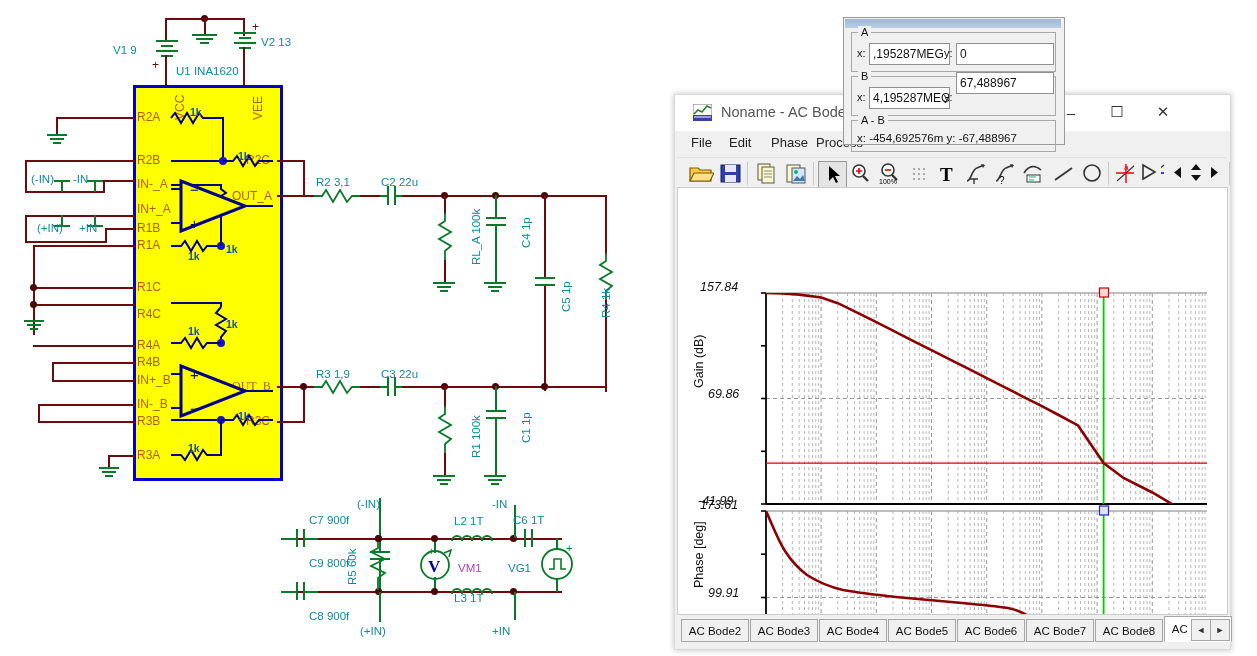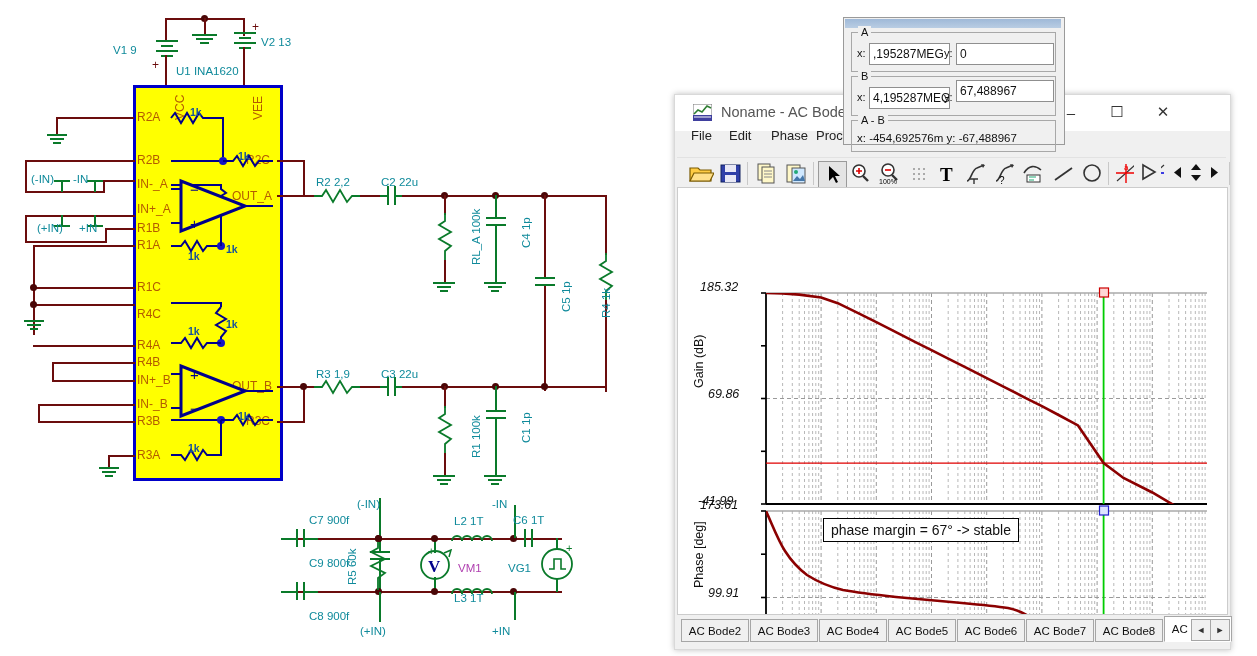--- a/index.html
+++ b/index.html
@@ -32,21 +32,21 @@
   #win{
     position:absolute;left:674px;top:94px;width:555px;height:554px;
     background:#f0f0f0;border:1px solid #d9d9d9;
     box-shadow:0 0 6px rgba(0,0,0,.25);
   }
   #titlebar{height:36px;background:#ffffff;position:relative;}
   #titletext{position:absolute;left:46px;top:9px;font-size:14.5px;color:#555;}
   #winicon{position:absolute;left:18px;top:9px;width:19px;height:17px;}
   .winbtn{position:absolute;top:0;width:46px;height:34px;color:#333;
     display:flex;align-items:center;justify-content:center;font-size:15px;}
-  #menubar{position:absolute;left:0;top:33px;height:24px;width:100%;}
+  #menubar{position:absolute;left:0;top:40px;height:24px;width:100%;}
   .menuitem{position:absolute;top:0;font-size:13px;color:#222;}
   #toolbar{position:absolute;left:2px;top:62px;width:549px;height:30px;
     background:#f0f0f0;border-top:1px solid #e2e2e2;}
   .tbtn{position:absolute;top:3px;width:27px;height:25px;background:#f0f0f0;}
   .tbtn.sel{border:1px solid #9a9a9a;background:#e4e4e4;}
   .tsep{position:absolute;top:4px;width:1px;height:23px;background:#c8c8c8;}
   #plotarea{position:absolute;left:2px;top:92px;width:549px;height:426px;background:#ffffff;
     border:1px solid #cccccc;}
   #tabbar{position:absolute;left:2px;top:520px;width:549px;height:30px;background:#f0f0f0;}
   .tab{position:absolute;top:4px;height:21px;background:#f0f0f0;border:1px solid #a6a6a6;
@@ -118,21 +118,21 @@
   <div class="pin" style="left:137px;top:307px;">R4C</div>
   <div class="pin" style="left:137px;top:338px;">R4A</div>
   <div class="pin" style="left:137px;top:355px;">R4B</div>
   <div class="pin" style="left:137px;top:373px;">IN+_B</div>
   <div class="pin" style="left:137px;top:397px;">IN-_B</div>
   <div class="pin" style="left:137px;top:414px;">R3B</div>
   <div class="pin" style="left:137px;top:448px;">R3A</div>
 
   <div class="pin" style="left:246px;top:153px;">R2C</div>
   <div class="pin" style="left:232px;top:189px;">OUT_A</div>
-  <div class="pin" style="left:232px;top:379px;">OUT_B</div>
+  <div class="pin" style="left:232px;top:379px;font-family:Liberation Serif, serif;">OUT_B</div>
   <div class="pin" style="left:246px;top:414px;">R3C</div>
 
   <svg style="position:absolute;left:133px;top:85px;width:146px;height:392px;">
 
     <polyline points="38,33 42,28 48,38 54,28 60,38 66,28 70,33 90,33 90,72" fill="none" stroke="#00008b" stroke-width="2"></polyline>
 
     <polyline points="38,76 90,76" fill="none" stroke="#00008b" stroke-width="2"></polyline>
     <circle cx="90" cy="76" r="4" fill="#1414c8"></circle>
     <polyline points="90,76 100,76 104,71 110,81 116,71 122,81 126,76 140,76" fill="none" stroke="#00008b" stroke-width="2"></polyline>
 
@@ -233,21 +233,21 @@
   <div class="wire wh" style="left:277px;top:160px;width:28px;"></div>
   <div class="wire wv" style="left:303px;top:160px;height:35px;"></div>
 
   <div class="wire wh" style="left:277px;top:421px;width:28px;"></div>
   <div class="wire wv" style="left:303px;top:386px;height:36px;"></div>
 
   <div class="wire wh" style="left:277px;top:195px;width:40px;"></div>
   <svg style="position:absolute;left:314px;top:186px;width:60px;height:20px;">
     <polyline points="0,10 8,10 12,4 19,16 26,4 33,16 38,10 48,10" fill="none" stroke="#0a7a2a" stroke-width="1.8"></polyline>
   </svg>
-  <div class="lbl" style="left:316px;top:176px;">R2 2,2</div>
+  <div class="lbl" style="left:316px;top:176px;">R2 3,1</div>
   <div class="wire wh" style="left:360px;top:195px;width:26px;"></div>
   <div class="gwire" style="left:387px;top:186px;width:2px;height:19px;"></div>
   <div class="gwire" style="left:394px;top:186px;width:2px;height:19px;"></div>
   <div class="gwire" style="left:380px;top:195px;width:8px;height:2px;"></div>
   <div class="gwire" style="left:395px;top:195px;width:8px;height:2px;"></div>
   <div class="lbl" style="left:381px;top:176px;">C2 22u</div>
   <div class="wire wh" style="left:402px;top:195px;width:205px;"></div>
 
   <div class="node" style="left:441px;top:192px;"></div>
   <div class="wire wv" style="left:444px;top:195px;height:20px;"></div>
@@ -591,21 +591,21 @@
   </div>
   <div class="tbtn" style="left:530px;top:65px;width:18px;height:25px;">
     <svg viewBox="0 0 18 25">
         <polygon points="6,7 6,18 13,12.5" fill="#111"></polygon>
       </svg>
   </div>
 
   <div id="plotarea">
 
     <div class="axttlv" style="left:14px;top:200px;">Gain (dB)</div>
-    <div class="axlbl" style="left:22px;top:92px;">185.32</div>
+    <div class="axlbl" style="left:22px;top:92px;">157.84</div>
     <div class="axlbl" style="left:30px;top:199px;">69.86</div>
     <div class="axlbl" style="left:20px;top:306px;">-41.99</div>
 
     <svg style="position:absolute;left:0;top:0;width:549px;height:426px;">
       <defs>
         <clipPath id="clipG">
             <rect x="88" y="105" width="441" height="211"></rect>
           </clipPath>
         <clipPath id="clipP">
             <rect x="88" y="323" width="441" height="173"></rect>
@@ -901,21 +901,20 @@
           <line x1="419.1" y1="496" x2="419.1" y2="503"></line>
         <line x1="474.3" y1="496" x2="474.3" y2="503"></line>
           <line x1="529" y1="496" x2="529" y2="503"></line>
       </g>
     </svg>
 
     <div class="axttlv" style="left:14px;top:400px;">Phase [deg]</div>
     <div class="axlbl" style="left:22px;top:310px;">173.61</div>
     <div class="axlbl" style="left:30px;top:398px;">99.91</div>
 
-    <div id="annot" style="left:145px;top:330px;">phase margin = 67° -&gt; stable</div>
   </div>
 
   <div id="tabbar">
     <div class="tab" style="left:4px;width:66px;">AC Bode2</div>
     <div class="tab" style="left:73px;width:66px;">AC Bode3</div>
     <div class="tab" style="left:142px;width:66px;">AC Bode4</div>
     <div class="tab" style="left:211px;width:66px;text-align:right;">AC Bode5</div>
     <div class="tab" style="left:280px;width:66px;">AC Bode6</div>
     <div class="tab" style="left:349px;width:66px;">AC Bode7</div>
     <div class="tab" style="left:418px;width:66px;">AC Bode8</div>
@@ -933,18 +932,18 @@
   <div class="fldlbl" style="left:13px;top:29px;">x:</div>
   <div class="fld" style="left:25px;top:25px;width:73px;height:18px;">,195287MEG</div>
   <div class="fldlbl" style="left:100px;top:29px;">y:</div>
   <div class="fld" style="left:112px;top:25px;width:90px;height:18px;">0</div>
 
   <div class="grp" style="left:7px;top:58px;width:203px;height:38px;"></div>
   <div class="grplbl" style="left:14px;top:52px;">B</div>
   <div class="fldlbl" style="left:13px;top:73px;">x:</div>
   <div class="fld" style="left:25px;top:69px;width:73px;height:18px;">4,195287MEG</div>
   <div class="fldlbl" style="left:100px;top:73px;">y:</div>
-  <div class="fld" style="left:112px;top:62px;width:90px;height:18px;">67,488967</div>
+  <div class="fld" style="left:112px;top:54px;width:90px;height:18px;">67,488967</div>
 
   <div class="grp" style="left:7px;top:102px;width:203px;height:30px;"></div>
   <div class="grplbl" style="left:14px;top:96px;">A - B</div>
   <div class="statxt" style="left:13px;top:114px;">x:  -454,692576m  y: -67,488967</div>
 </div>
 
 </body></html>

